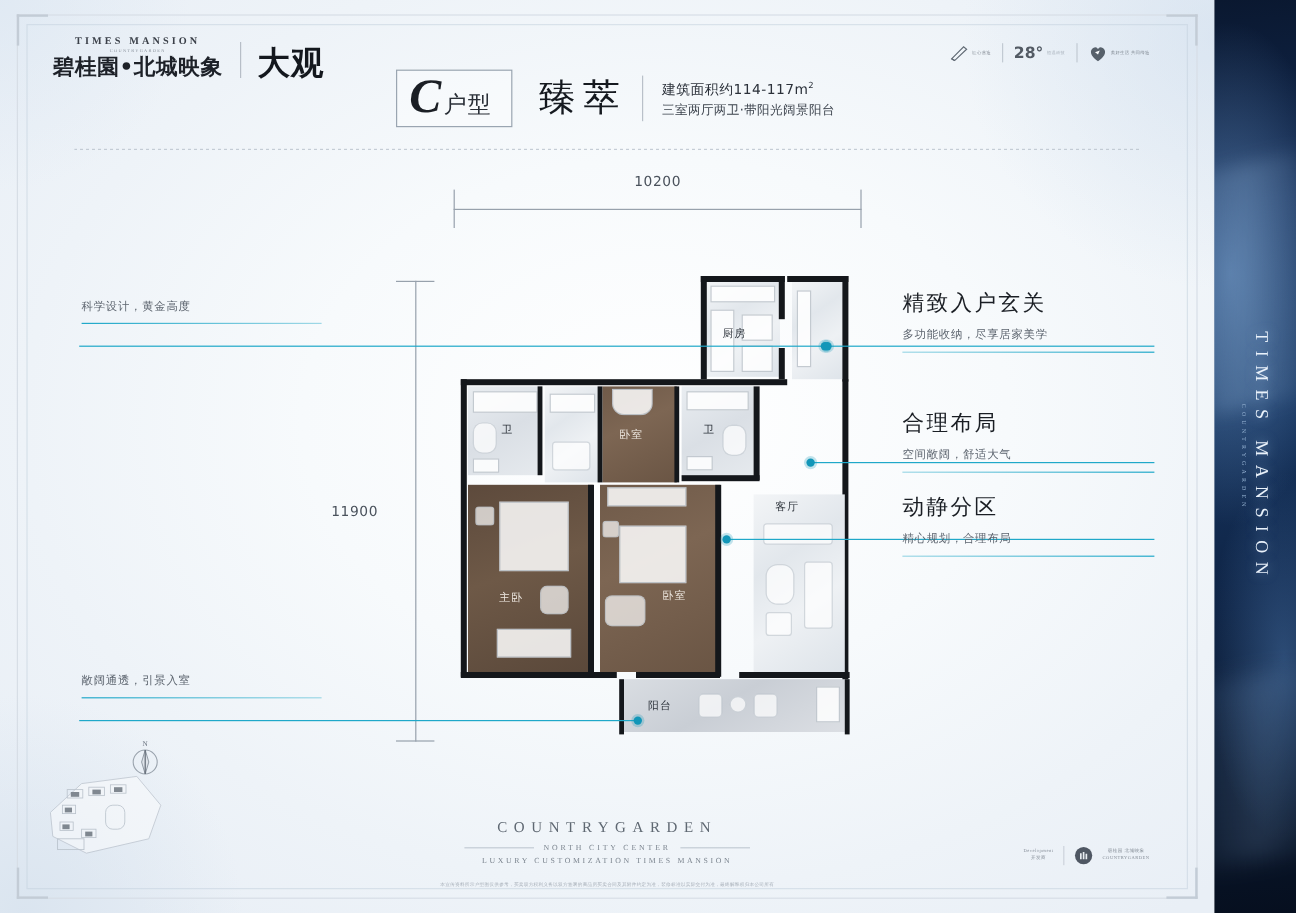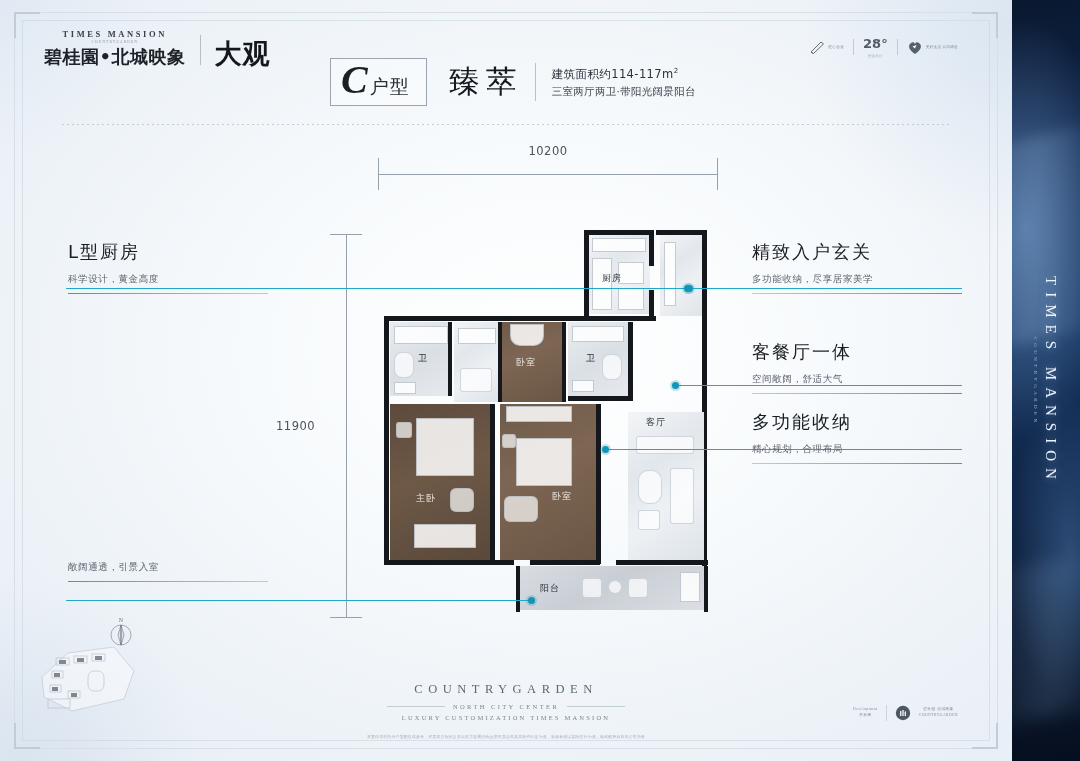--- a/index.html
+++ b/index.html
@@ -58,21 +58,21 @@
     font-size:27px; font-weight:700; color:#14181e; letter-spacing:1px;
     font-family:"DejaVu Sans", sans-serif; line-height:1; padding-bottom:1px;
   }
 
   
   #badges { position:absolute; right:54px; top:36px; display:flex; align-items:center; gap:9px; }
   .badge { display:flex; align-items:center; gap:3px; opacity:.85; }
   .badge-sep { width:1px; height:16px; background:#c2cad3; }
   .badge-txt-big { font-size:13px; font-weight:700; color:#39414b; font-family:"DejaVu Sans", sans-serif; }
   .badge-sub { font-size:3.4px; letter-spacing:.4px; color:#97a0ab; display:block; text-align:center; }
-  .badge-col { display:flex; flex-direction:column; }
+  .badge-col { display:flex; }
   .badge-mark { font-size:3.6px; color:#6d757f; letter-spacing:.3px; line-height:1.25; }
 
   
   #title-row { position:absolute; left:330px; top:58px; display:flex; align-items:center; }
   #type-box {
     border:1px solid #9aa5b1; padding:3px 16px 5px 10px; display:flex; align-items:baseline; gap:2px;
     background:rgba(255,255,255,.35);
   }
   .type-letter {
     font-size:40px; font-style:italic; font-weight:700; color:#1b1f25; line-height:.92;
@@ -388,44 +388,43 @@
   <div class="leader" style="left:690px; top:288px; width:272px;"></div>
   <div class="leader-dot" style="left:686px; top:285px;"></div>
 
   <div class="leader" style="left:676px; top:385px; width:286px;"></div>
   <div class="leader-dot" style="left:672px; top:382px;"></div>
 
   <div class="leader" style="left:606px; top:449px; width:356px;"></div>
   <div class="leader-dot" style="left:602px; top:446px;"></div>
 
   <div class="callout" style="left:68px; top:240px; width:200px;">
-    <div class="callout-title">L型厨房</div>
     <div class="callout-sub">科学设计，黄金高度</div>
     <div class="callout-rule"></div>
   </div>
 
   <div class="callout" style="left:68px; top:552px; width:200px;">
     <div class="callout-sub">敞阔通透，引景入室</div>
     <div class="callout-rule"></div>
   </div>
 
   <div class="callout right" style="right:50px; top:240px; width:210px;">
     <div class="callout-title">精致入户玄关</div>
     <div class="callout-sub">多功能收纳，尽享居家美学</div>
     <div class="callout-rule"></div>
   </div>
 
   <div class="callout right" style="right:50px; top:340px; width:210px;">
-    <div class="callout-title">客餐厅一体</div>
+    <div class="callout-title">合理布局</div>
     <div class="callout-sub">空间敞阔，舒适大气</div>
     <div class="callout-rule"></div>
   </div>
 
   <div class="callout right" style="right:50px; top:410px; width:210px;">
-    <div class="callout-title">多功能收纳</div>
+    <div class="callout-title">动静分区</div>
     <div class="callout-sub">精心规划，合理布局</div>
     <div class="callout-rule"></div>
   </div>
 
   <div id="compass">
     <svg width="26" height="34" viewBox="0 0 26 34">
       <text x="13" y="7" font-size="6" fill="#6b7480" text-anchor="middle" font-family="Liberation Serif, serif">N</text>
       <circle cx="13" cy="20" r="10" fill="none" stroke="#9aa3ad" stroke-width="0.9"></circle>
       <path d="M13 10 L16 20 L13 30 L10 20 Z" fill="#dfe4ea" stroke="#8d96a1" stroke-width="0.8"></path>
       <line x1="13" y1="10" x2="13" y2="30" stroke="#606974" stroke-width="1"></line>

